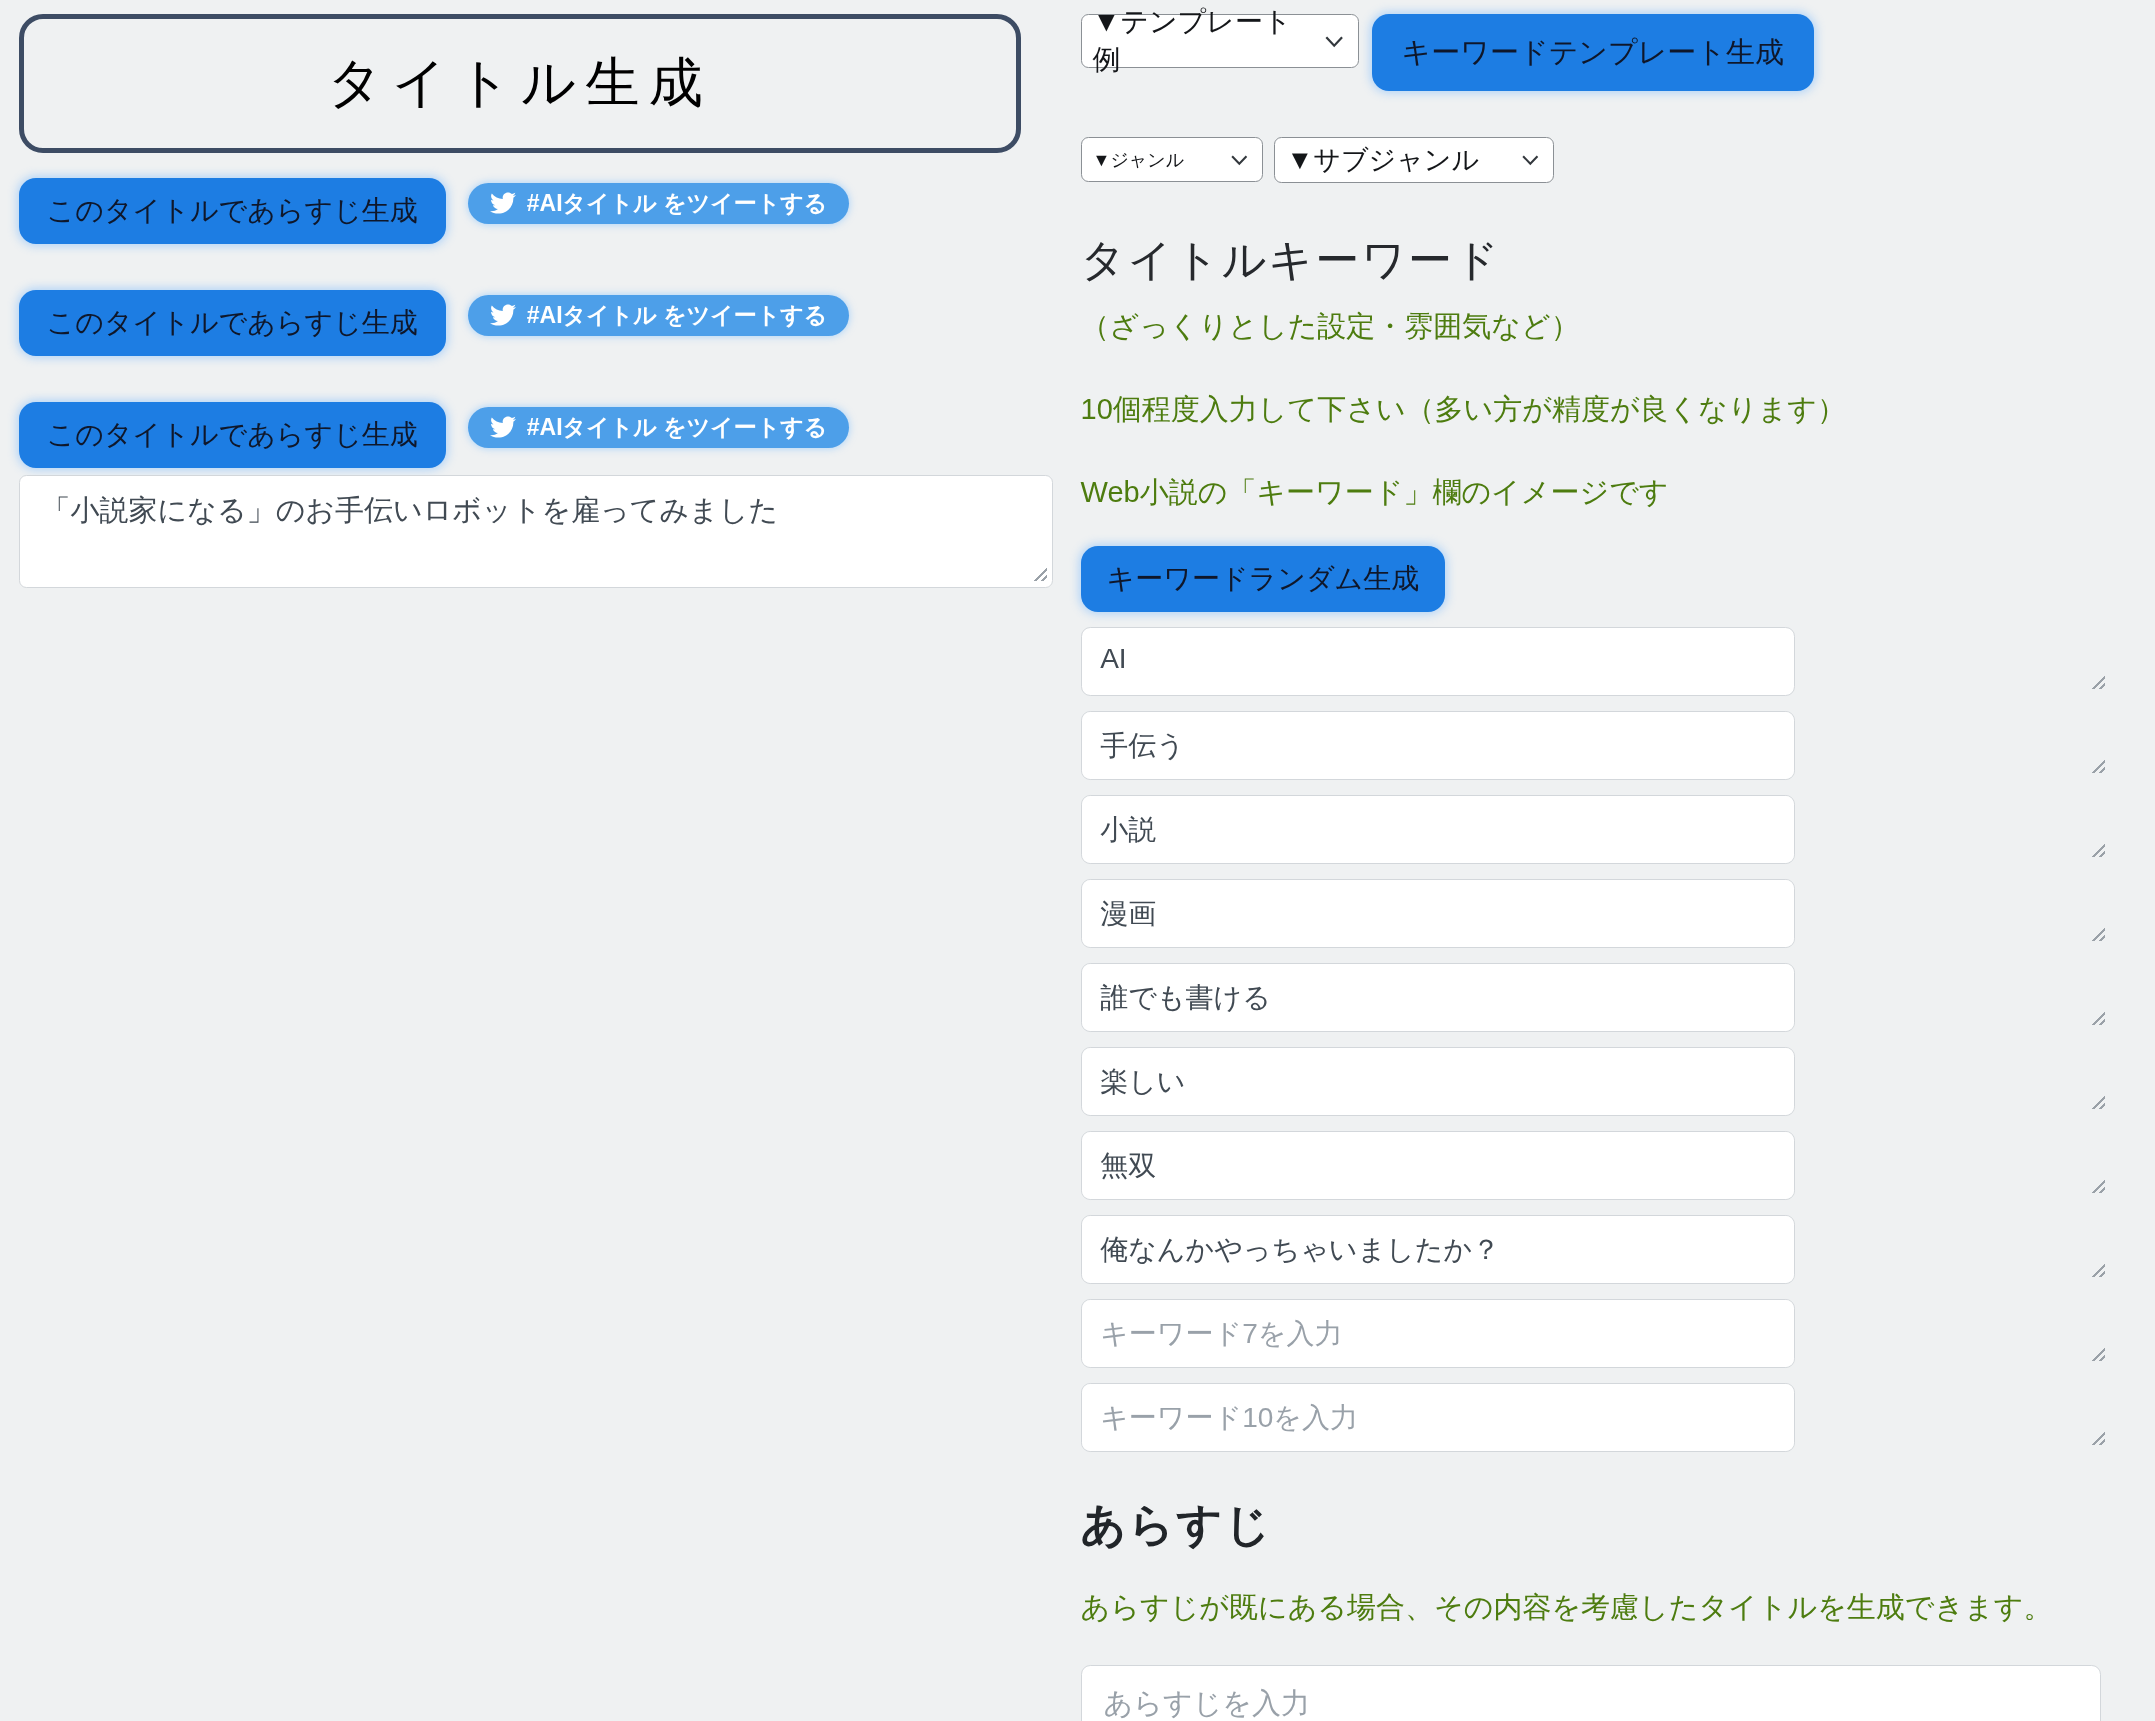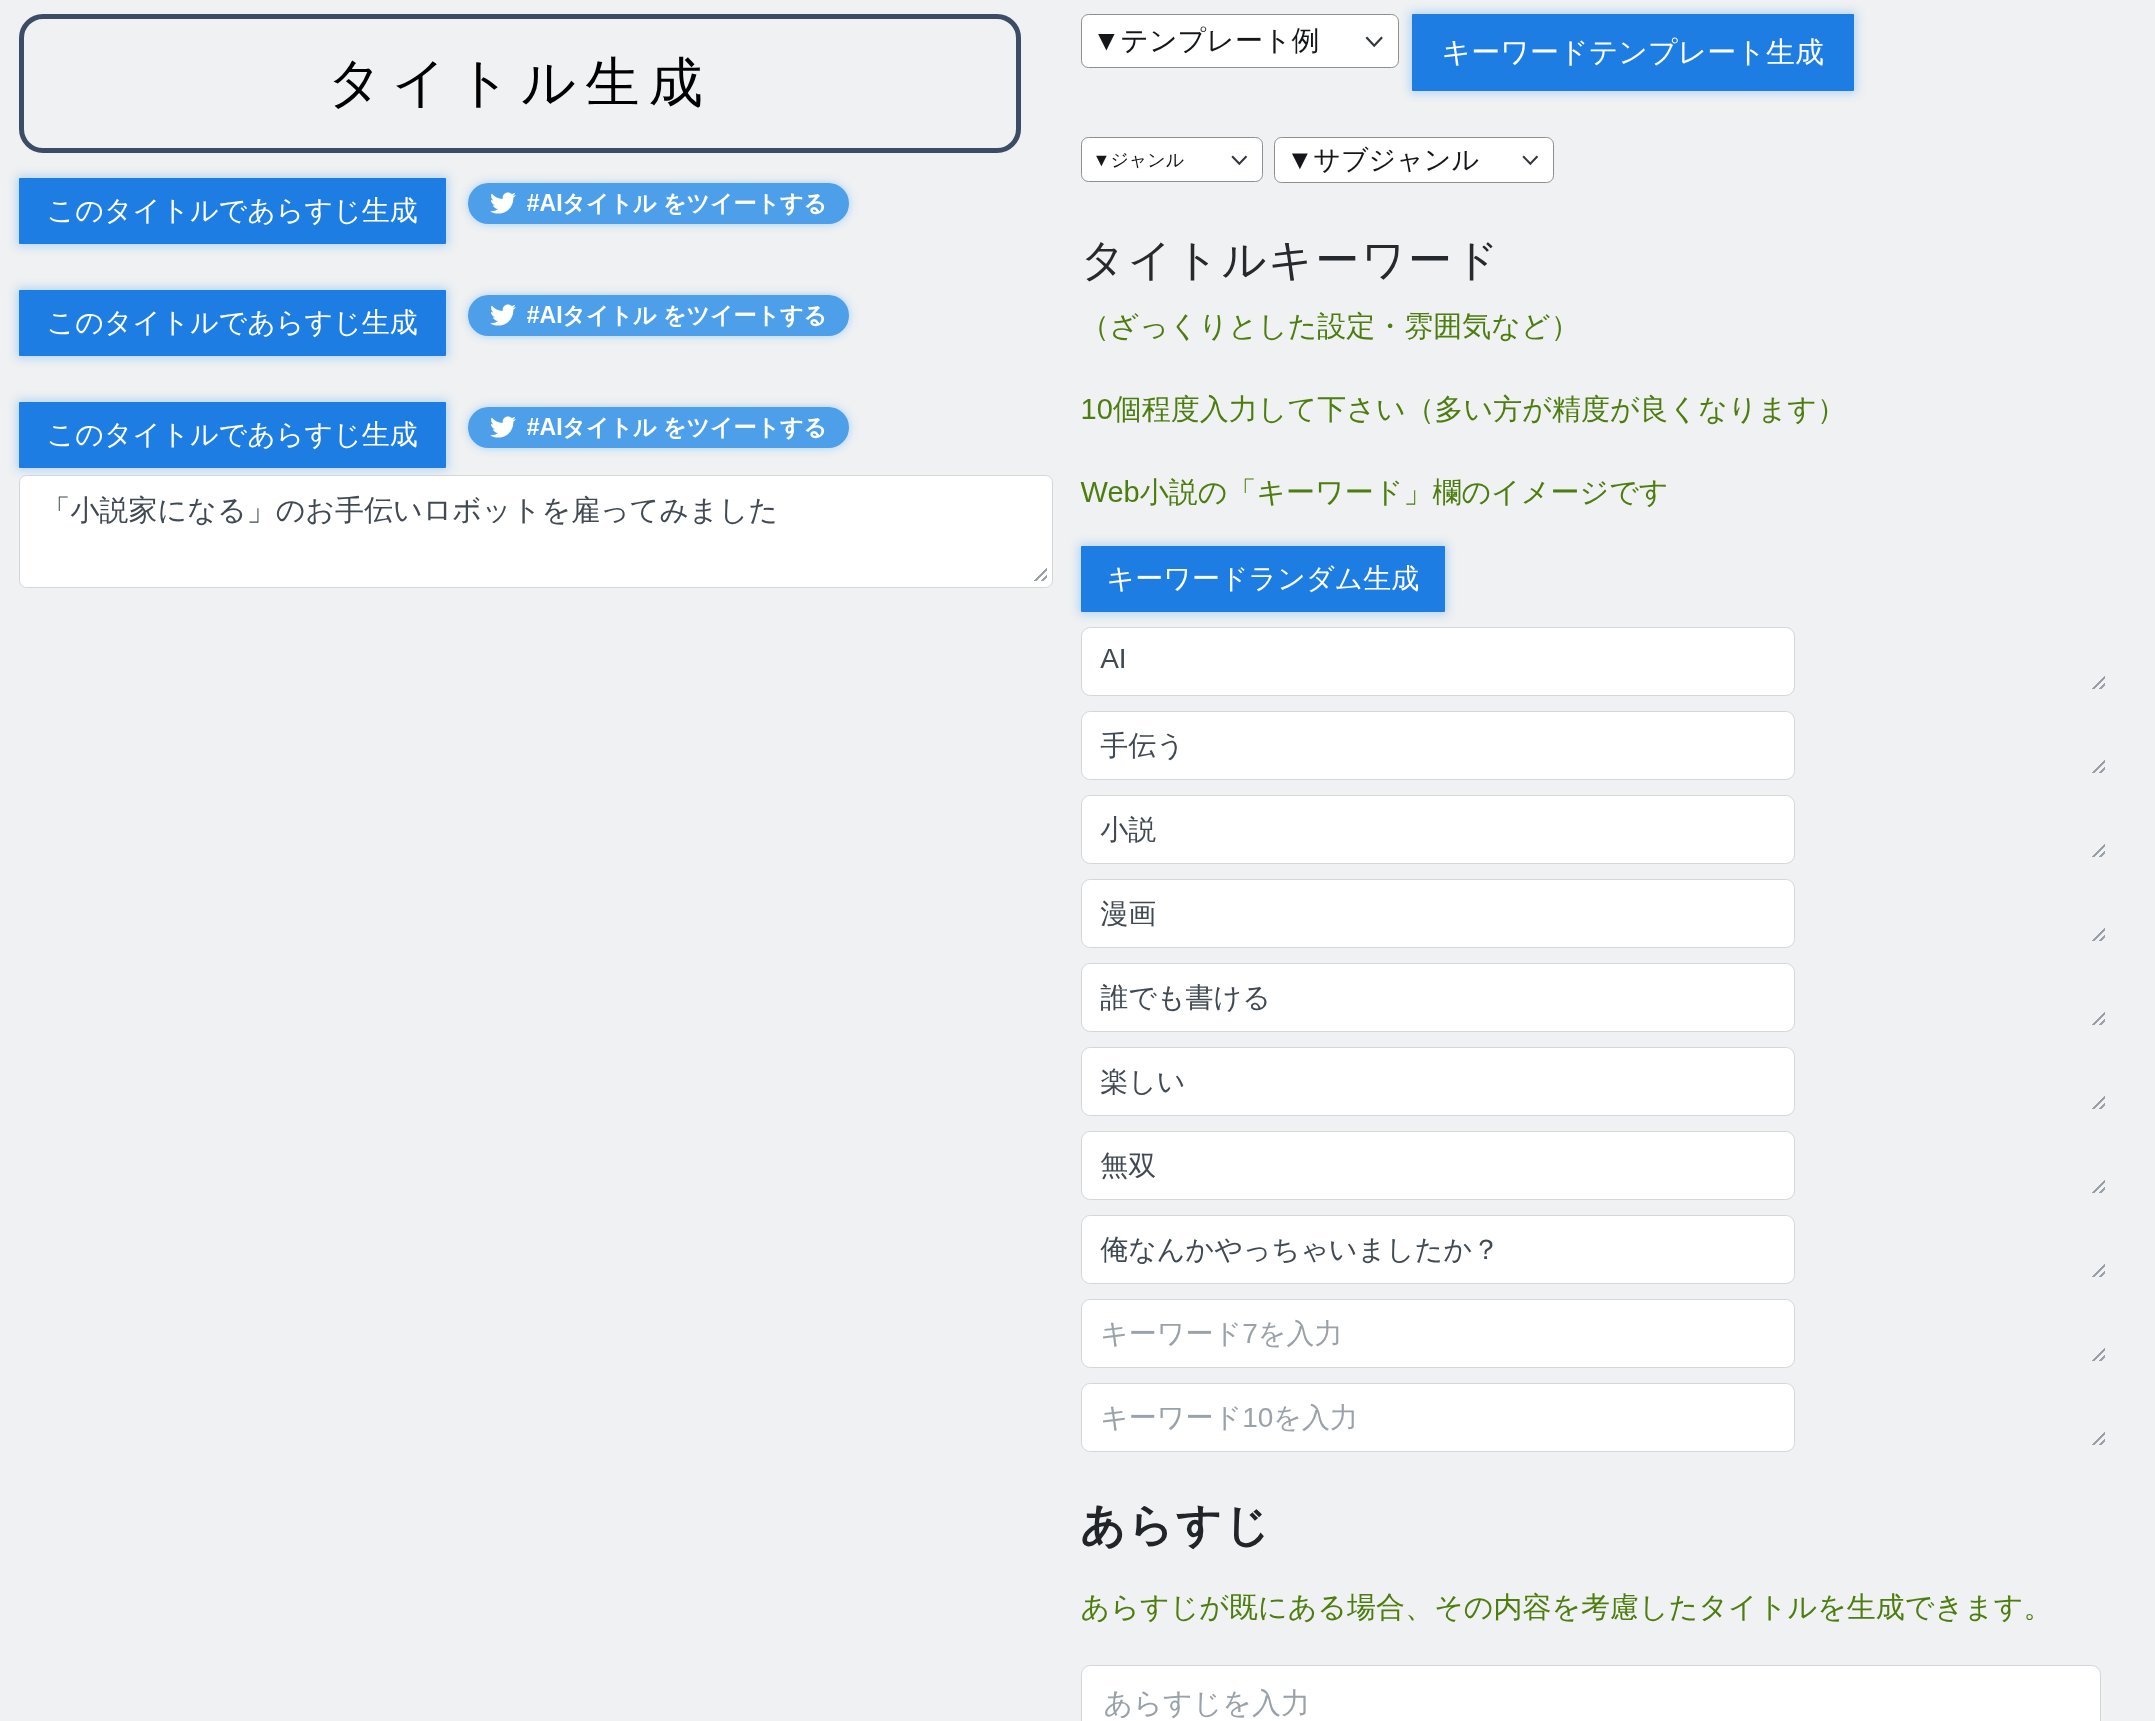--- a/index.html
+++ b/index.html
@@ -43,24 +43,24 @@
   .result-group { margin-bottom: 46px; }
   .result-head  { display: flex; align-items: flex-start; }
 
   button {
     font-family: inherit;
     border: none;
     cursor: pointer;
   }
   .btn-primary {
     background: #1d7de3;
-    color: #ffffff;
+    color: #0f172a;
     font-size: 28px;
     padding: 14px 28px;
-    border-radius: 1px;
+    border-radius: 17px;
     box-shadow: 0 0 9.3px 1.9px rgba(100, 175, 255, 0.45);
     white-space: nowrap;
   }
   .tweet-btn {
     margin-left: 22px;
     margin-top: 4.6px;
     background: #4d9fe9;
     color: #fff;
     height: 41px;
     border-radius: 20.4px;
@@ -115,21 +115,21 @@
     border: 1.9px solid #8b9095;
     border-radius: 7.4px;
     display: inline-flex;
     align-items: center;
     justify-content: space-between;
     padding: 0 13px 0 11px;
     font-size: 28px;
     color: #141619;
     cursor: pointer;
   }
-  .sel-template { width: 318px; height: 54px; }
+  .sel-template { width: 278px; height: 54px; }
   .btn-template { margin-left: 13px; font-size: 29px; padding: 18.6px 30px; }
   .row2 { margin-top: 46px; display: flex; }
   .sel-genre    { width: 182px; height: 45px; font-size: 18px; }
   .sel-subgenre { width: 280px; height: 46px; font-size: 27px; margin-left: 11px; padding-left: 12px; }
   .sel .chev { flex: 0 0 auto; margin-left: 7.4px; }
 
   .kw-heading {
     margin: 48px 0 0;
     font-size: 44px;
     font-weight: 500;

